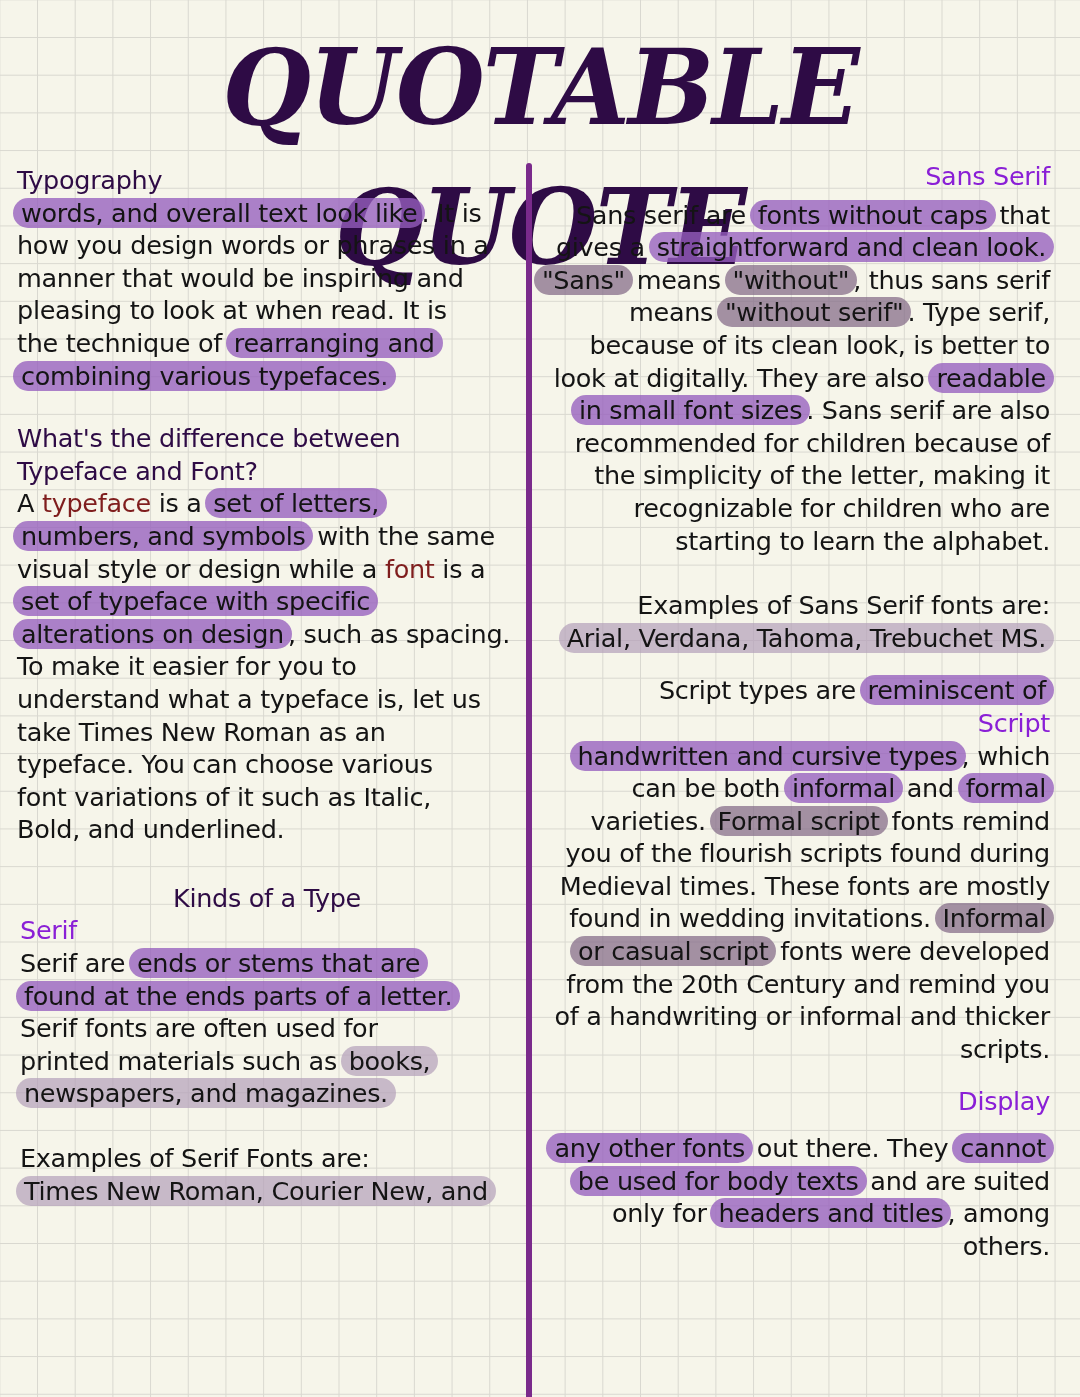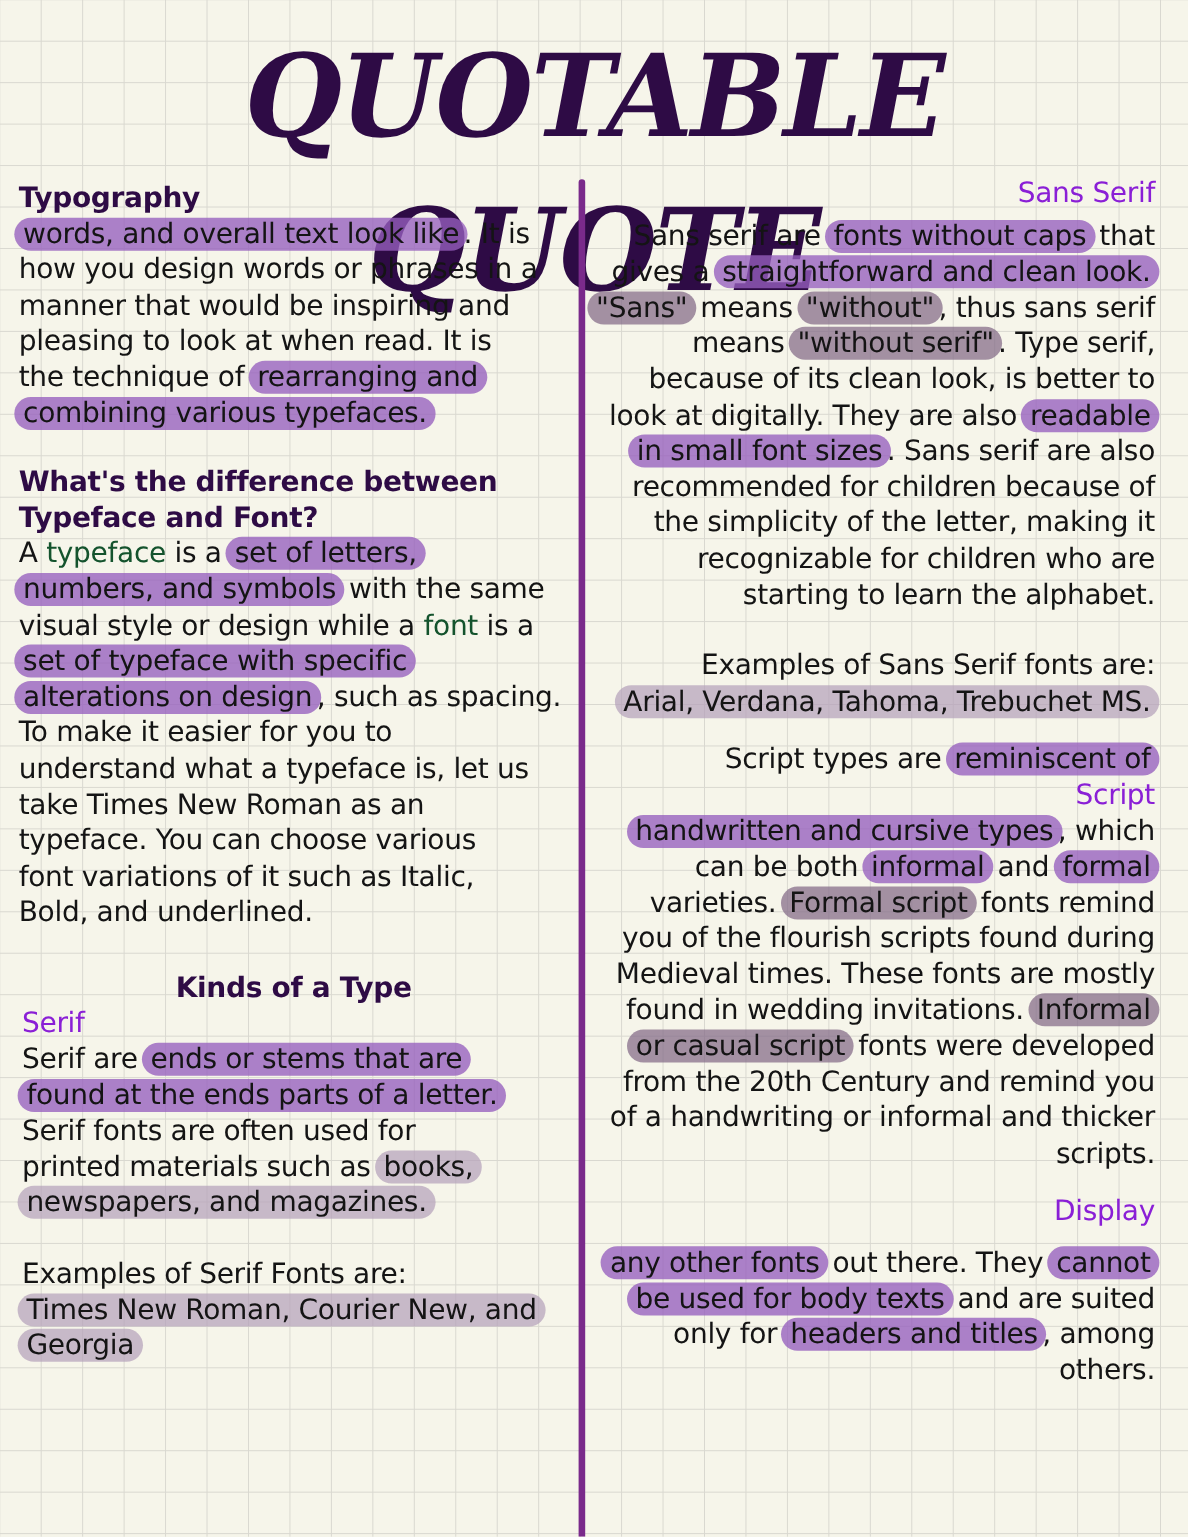--- a/index.html
+++ b/index.html
@@ -25,23 +25,23 @@
     transform: scaleX(0.98);
   }
   .divider {
     position: absolute; left: 526px; top: 163px; width: 6px; height: 1234px;
     background: #7a2a8b; border-radius: 3px 3px 0 0;
   }
   .col { position: absolute; font-size: 25.5px; line-height: 32.6px; letter-spacing: -0.3px; }
   .col-left { left: 17px; top: 164px; width: 500px; }
   .col-right { left: 520px; top: 160px; width: 530px; text-align: right; }
   .line { white-space: nowrap; height: 32.6px; }
-  .h-dark { color: #2e0b45; font-weight: bold; }
+  .h-dark { color: #2e0b45; }
   .h-purple { color: #8a1fd6; }
-  .kw { color: #14532d; }
+  .kw { color: #7f1d1d; }
   .hl {
     background: rgba(150, 95, 190, 0.78);
     border-radius: 16px;
     padding: 0 8px;
     margin: 0 -4px;
   }
   .hl-gray {
     background: rgba(130, 105, 135, 0.72);
     border-radius: 16px;
     padding: 0 8px;
@@ -98,21 +98,20 @@
   <section style="padding-left:3px">
     <div class="line h-purple">Serif</div>
     <div class="line"><span>Serif are </span><span class="hl">ends or stems that are</span></div>
     <div class="line"><span class="hl">found at the ends parts of a letter.</span></div>
     <div class="line">Serif fonts are often used for</div>
     <div class="line"><span>printed materials such as </span><span class="hl-soft">books,</span></div>
     <div class="line"><span class="hl-soft">newspapers, and magazines.</span></div>
     <div class="gap-m"></div>
     <div class="line">Examples of Serif Fonts are:</div>
     <div class="line"><span class="hl-soft">Times New Roman, Courier New, and</span></div>
-    <div class="line"><span class="hl-soft">Georgia</span></div>
   </section>
 </div>
 
 <div class="col col-right">
   <section>
     <div class="line h-purple" style="padding-left:12px">Sans Serif</div>
     <div style="height:6px"></div>
     <div class="line" style="padding-left:4px"><span>Sans serif are </span><span class="hl">fonts without caps</span><span> that</span></div>
     <div class="line" style="padding-left:4px"><span>gives a </span><span class="hl">straightforward and clean look.</span></div>
     <div class="line" style="padding-left:4px"><span class="hl-gray">"Sans"</span><span> means </span><span class="hl-gray">"without"</span><span>, thus sans serif</span></div>

